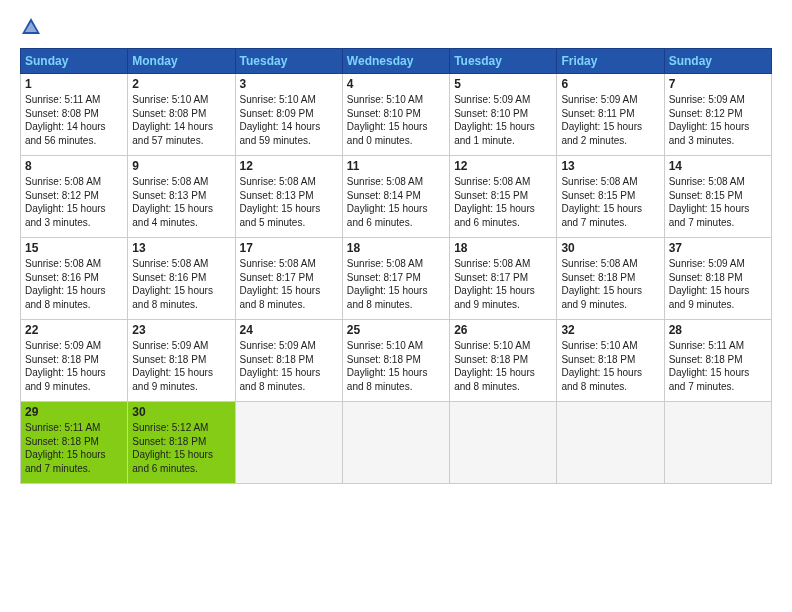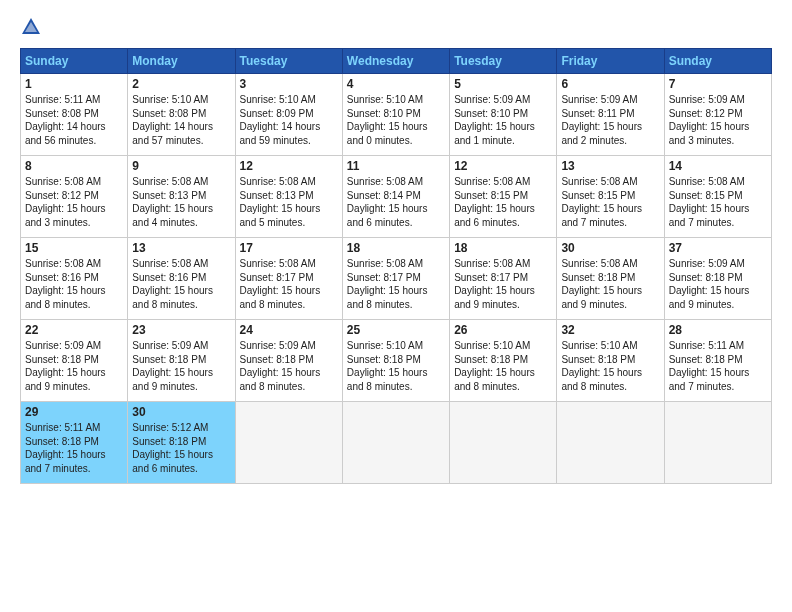--- a/index.html
+++ b/index.html
@@ -77,21 +77,21 @@
       vertical-align: top;
       border: 1px solid #ccc;
       padding: 3px 4px;
       font-size: 9.5px;
       color: #222;
       background: #fff;
       height: 82px;
       width: 113px;
     }
     .calendar tr:last-child td {
-      background: #7dd3fc;
+      background: #84cc16;
     }
     .day-num {
       font-size: 12px;
       font-weight: bold;
       display: block;
       margin-bottom: 2px;
     }
     .cell-empty {
       background: #f5f5f5 !important;
       border: 1px solid #ccc;

